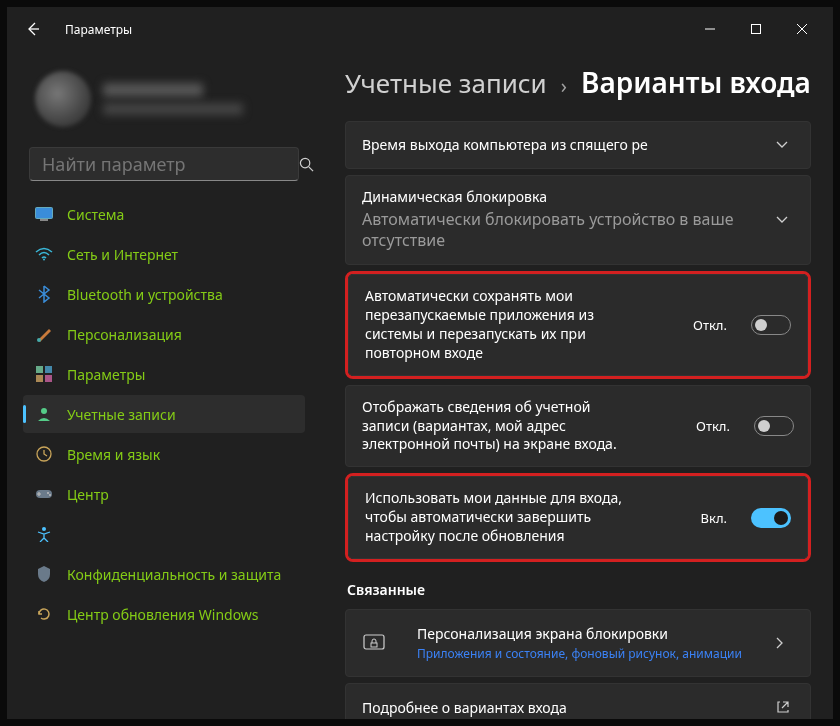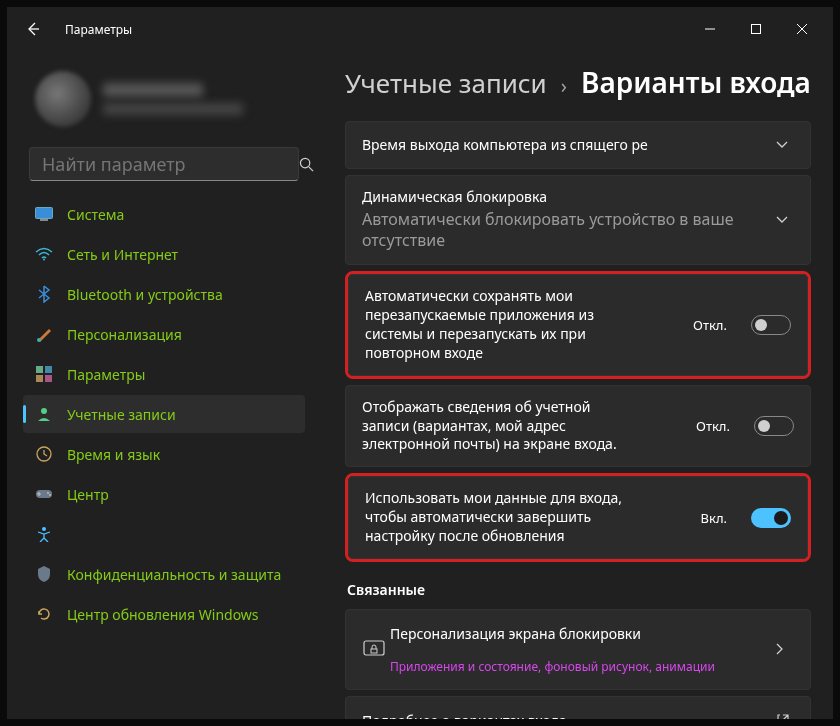--- a/index.html
+++ b/index.html
@@ -37,25 +37,25 @@
   .chev { color: #cfcfcf; width: 18px; text-align: center; }
   .toggle-label { font-size: 13px; color: #ffffff; margin-right: 10px; }
   .toggle { width: 40px; height: 20px; border-radius: 10px; position: relative; cursor: pointer; }
   .toggle.off { background: #2b2b2b; border: 1px solid #888; }
   .toggle.off .knob { position: absolute; left: 3px; top: 3px; width: 12px; height: 12px; border-radius: 50%; background: #cfcfcf; }
   .toggle.on { background: #4cc2ff; }
   .toggle.on .knob { position: absolute; right: 3px; top: 3px; width: 14px; height: 14px; border-radius: 50%; background: #1b1b1b; }
   .highlight { border: 3px solid #d32020; border-radius: 8px; margin-bottom: 6px; }
   .highlight .card { margin-bottom: 0; border-radius: 5px; }
   .section-title { font-size: 14px; color: #ffffff; font-weight: 600; margin: 18px 0 10px 2px; }
-  .link-card { background: #2b2b2b; border: 1px solid #333; border-radius: 4px; margin-bottom: 6px; display: flex; align-items: center; padding: 14px 16px; gap: 4px; cursor: pointer; }
+  .link-card { background: #2b2b2b; border: 1px solid #333; border-radius: 4px; margin-bottom: 6px; display: flex; align-items: center; padding: 14px 16px; gap: 31px; cursor: pointer; }
   .link-icon { width: 24px; height: 24px; color: #cfcfcf; display: flex; align-items: center; justify-content: center; }
   .link-texts { flex: 1; }
   .link-title { font-size: 14px; color: #ffffff; }
-  .link-sub { font-size: 12px; color: #d946ef; margin-top: 15px; }
+  .link-sub { font-size: 12px; color: #3b82f6; margin-top: 2px; }
   svg { display: block; }
 </style>
 </head>
 <body>
 
 <div class="window">
 
   <div class="titlebar">
     <div class="back-btn">
       <svg width="16" height="16" viewBox="0 0 16 16">

